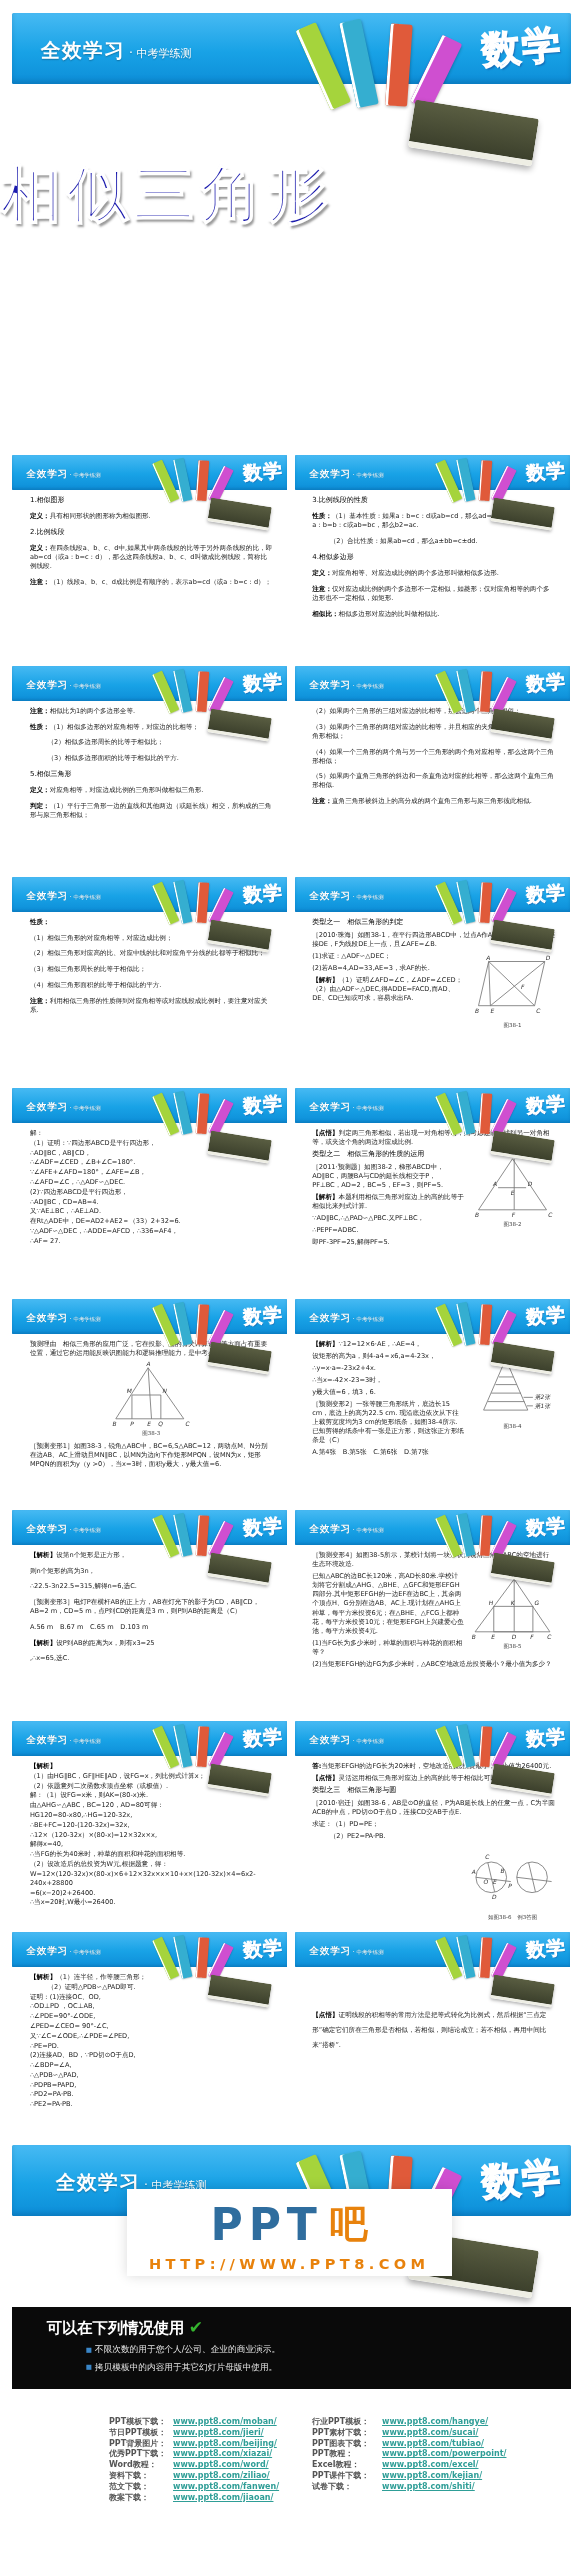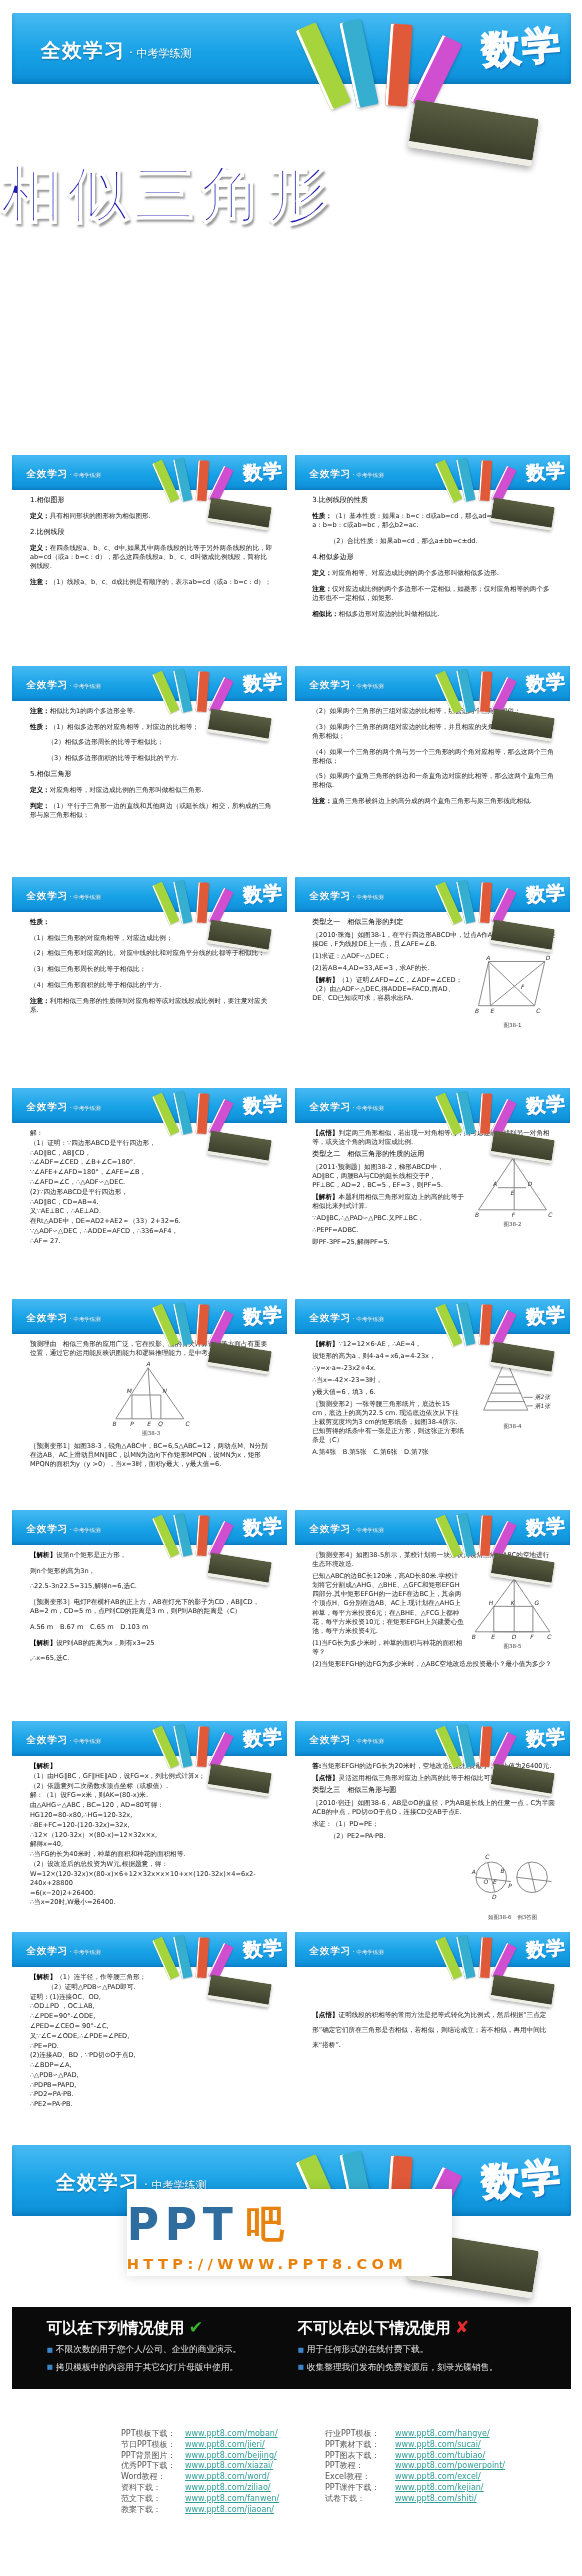--- a/index.html
+++ b/index.html
@@ -60,40 +60,40 @@
   .fig.fr{float:right;margin:1.5px 0 2.9px 5.8px;}
   .fig.fc{margin:2.2px auto 3.6px auto;}
   .fig svg{width:100%;height:auto;display:block;}
   .fig svg text{font-size:7px;fill:#333;font-style:italic;}
   .figcap{display:inline-block;font-size:5.5px;color:#444;margin:0 2.9px;}
 
   
   .banner{position:absolute;top:2145px;left:11.7px;width:559px;height:73px;}
   .banner .h-text{left:44px;}
   .logo-card{position:absolute;left:115px;top:44px;width:325px;height:87px;background:#fff;
-             z-index:5;text-align:left;padding-top:10.2px;box-sizing:border-box;
+             z-index:5;text-align:center;padding-top:10.2px;box-sizing:border-box;
              box-shadow:0 0 11.7px rgba(0,0,0,.15);}
   .logo-ppt{font-size:44px;font-weight:900;color:#2f6d9e;letter-spacing:5.8px;vertical-align:middle;}
   .logo-ba{font-size:38px;font-weight:900;color:#e8820c;margin-left:7.3px;vertical-align:middle;}
   .logo-url{font-size:14.6px;font-weight:bold;color:#e8820c;letter-spacing:4.4px;margin-top:5.1px;}
 
   
   .usage{position:absolute;top:2307px;left:11.7px;width:559px;height:82px;background:#0a0a0a;}
   .u-col{position:absolute;top:9.5px;}
   .u-allow{left:35px;width:240px;}
   .u-forbid{left:286px;width:267px;}
   .u-title{font-size:15.3px;font-weight:bold;color:#fff;margin-bottom:5.8px;white-space:nowrap;}
   .u-check{color:#35b52f;font-size:17px;margin-left:4.4px;}
   .u-cross{color:#e22d2d;font-size:17px;margin-left:4.4px;}
-  .u-item{font-size:8.7px;color:#e6e6e6;margin-bottom:5.8px;white-space:nowrap;}
+  .u-item{font-size:8.7px;color:#e6e6e6;margin-bottom:5.8px;white-space:nowrap;margin-left:39px;}
   .bq{color:#3a86c8;font-size:6.6px;margin-right:2.9px;vertical-align:0.7px;}
 
   
   .links{position:absolute;top:2417px;left:109px;width:408px;display:flex;}
-  .l-col{list-style:none;margin:12px;padding:0;}
+  .l-col{list-style:none;margin:0;padding:0;font-weight:bold;}
   .l-col.c1{width:203px;}
   .link-row{height:10.8px;line-height:10.8px;font-size:8px;white-space:nowrap;}
   .l-label{display:inline-block;color:#555;min-width:64px;}
   .c2 .l-label{min-width:70px;}
   .l-url{color:#2f9e97;text-decoration:underline;cursor:pointer;}
 </style>
 </head>
 <body>
 
 <div id="canvas">
@@ -705,27 +705,20 @@
   </section>
 
   <section class="usage">
     <div class="u-col u-allow">
       <div class="u-title"><span>可以在下列情况使用</span><span class="u-check">✔</span></div>
       <div id="allowed-list">
           <div class="u-item"><span class="bq">■</span>不限次数的用于您个人/公司、企业的商业演示。</div>
           <div class="u-item"><span class="bq">■</span>拷贝模板中的内容用于其它幻灯片母版中使用。</div>
         </div>
     </div>
-    <div class="u-col u-forbid">
-      <div class="u-title"><span>不可以在以下情况使用</span><span class="u-cross">✘</span></div>
-      <div id="forbidden-list">
-          <div class="u-item"><span class="bq">■</span>用于任何形式的在线付费下载。</div>
-          <div class="u-item"><span class="bq">■</span>收集整理我们发布的免费资源后，刻录光碟销售。</div>
-        </div>
-    </div>
   </section>
 
   <section class="links">
     <ul class="l-col c1" id="links-left">
         <li class="link-row"><span class="l-label">PPT模板下载：</span><a class="l-url">www.ppt8.com/moban/</a></li>
         <li class="link-row"><span class="l-label">节日PPT模板：</span><a class="l-url">www.ppt8.com/jieri/</a></li>
         <li class="link-row"><span class="l-label">PPT背景图片：</span><a class="l-url">www.ppt8.com/beijing/</a></li>
         <li class="link-row"><span class="l-label">优秀PPT下载：</span><a class="l-url">www.ppt8.com/xiazai/</a></li>
         <li class="link-row"><span class="l-label">Word教程：</span><a class="l-url">www.ppt8.com/word/</a></li>
         <li class="link-row"><span class="l-label">资料下载：</span><a class="l-url">www.ppt8.com/ziliao/</a></li>

